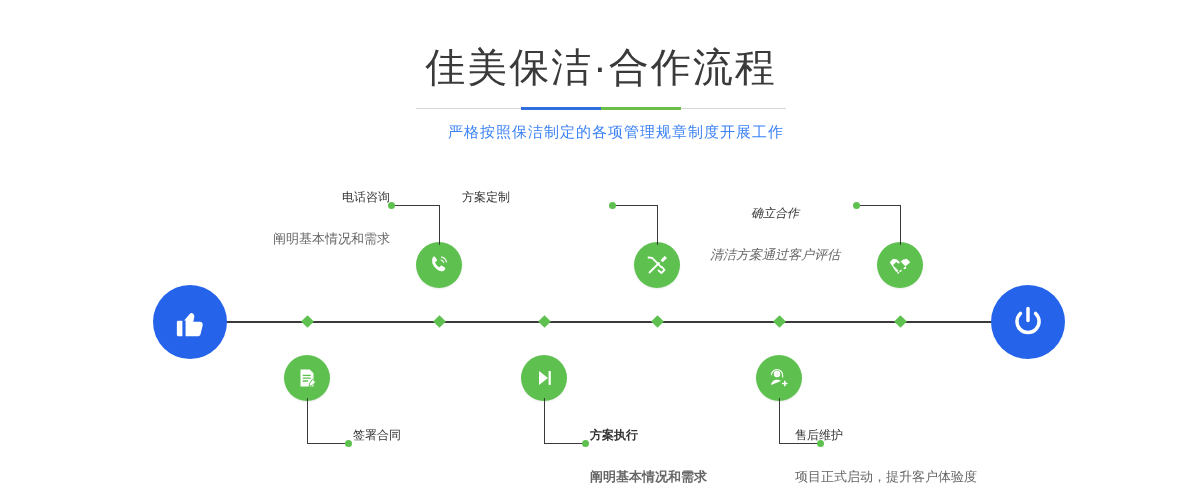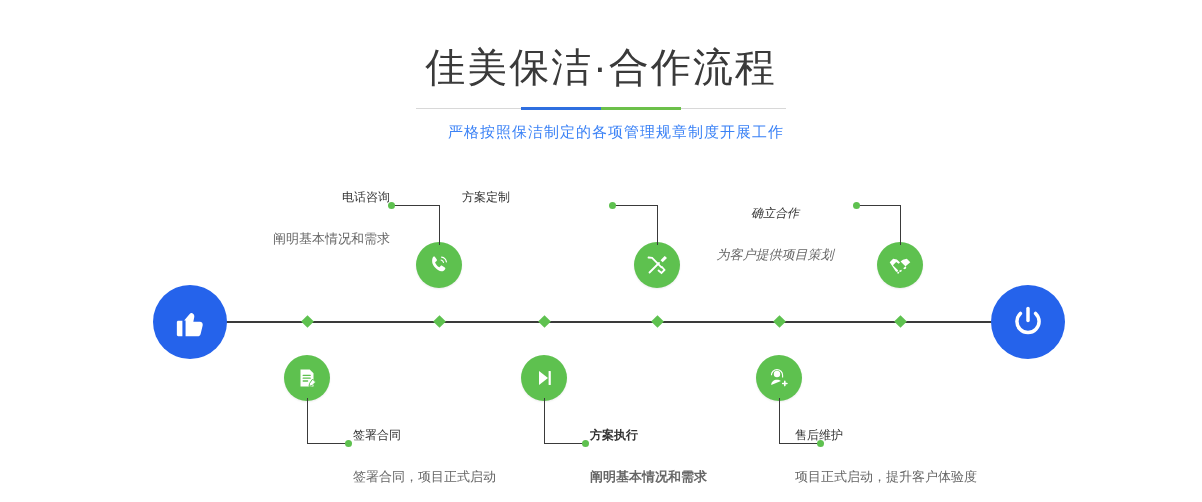--- a/index.html
+++ b/index.html
@@ -112,21 +112,20 @@
       <path d="M5.5 3.5h9.2l3.8 3.8v13.2H5.5z"></path>
       <path d="M8.2 9.4h7M8.2 12.2h7M8.2 15h4.4" stroke="#5ec14f" stroke-width="1.3" stroke-linecap="round"></path>
       <path d="M17.6 13.1l3 3-3.6 3.6-3 .6.6-3z" fill="#ffffff" stroke="#5ec14f" stroke-width="1"></path>
     </svg>
   </div>
   <div class="stem" style="left:307px;top:398px;height:45px;"></div>
   <div class="lead" style="left:307px;top:443px;width:42px;"></div>
   <div class="lead-dot" style="left:345px;top:440px;"></div>
   <div class="lbl" style="left:353px;top:425px;">
     <div class="t">签署合同</div>
-    <div class="d">签署合同，项目正式启动</div>
   </div>
 
   <div class="circle-icon" style="left:634px;top:242px;">
     <svg width="24" height="24" viewBox="0 0 24 24" fill="none" stroke="#ffffff" stroke-width="1.8" stroke-linecap="round">
       <path d="M4.5 19.5L14 10"></path>
       <path d="M3.5 4.5l3.6.4 9.4 9.4"></path>
       <path d="M19.8 4.2l-3 3 .9.9 3-3z"></path>
       <path d="M13.5 17.5l3 2.5 3-3-2.5-3"></path>
     </svg>
   </div>
@@ -156,21 +155,21 @@
       <path d="M2.5 9.5l3.2-3.2 3.4.7 2.9 2.6-1.2 1.2-2.3-1.6-3 3 4.4 4.3c.5.5.4 1.2-.1 1.6-.5.4-1.1.3-1.5-.1l-.5-.5"></path>
       <path d="M21.5 9.5L18.3 6.3l-3.6.8-2.2 1.6 4.9 4.8c.5.5.5 1.2 0 1.7l-.3.3c-.5.5-1.2.5-1.7 0l-.4-.4"></path>
       <path d="M13.2 16.4c.5.5.5 1.2 0 1.7-.5.5-1.2.5-1.7 0l-.6-.6M11 18.2c.4.4.4 1.1 0 1.5-.4.4-1.1.4-1.5 0l-.5-.5"></path>
     </svg>
   </div>
   <div class="stem" style="left:900px;top:205px;height:40px;"></div>
   <div class="lead" style="left:856px;top:205px;width:45px;"></div>
   <div class="lead-dot" style="left:853px;top:202px;"></div>
   <div class="lbl" style="left:700px;top:203px;width:150px;text-align:center;font-style:italic;">
     <div class="t">确立合作</div>
-    <div class="d">为客户提供项目策划</div>
+    <div class="d">清洁方案通过客户评估</div>
   </div>
 
   <div class="circle-icon" style="left:756px;top:355px;">
     <svg width="24" height="24" viewBox="0 0 24 24" fill="#ffffff">
       <circle cx="10" cy="8" r="3.2"></circle>
       <path d="M4.2 19c0-3.2 2.6-5.2 5.8-5.2 1.5 0 2.9.4 3.9 1.2"></path>
       <path d="M4.4 9.2a5.6 5.6 0 0 1 11.2 0v2.2" stroke="#ffffff" stroke-width="1.1" fill="none"></path>
       <path d="M17.8 15.4v4.2M15.7 17.5h4.2" stroke="#ffffff" stroke-width="1.6" stroke-linecap="round"></path>
     </svg>
   </div>

